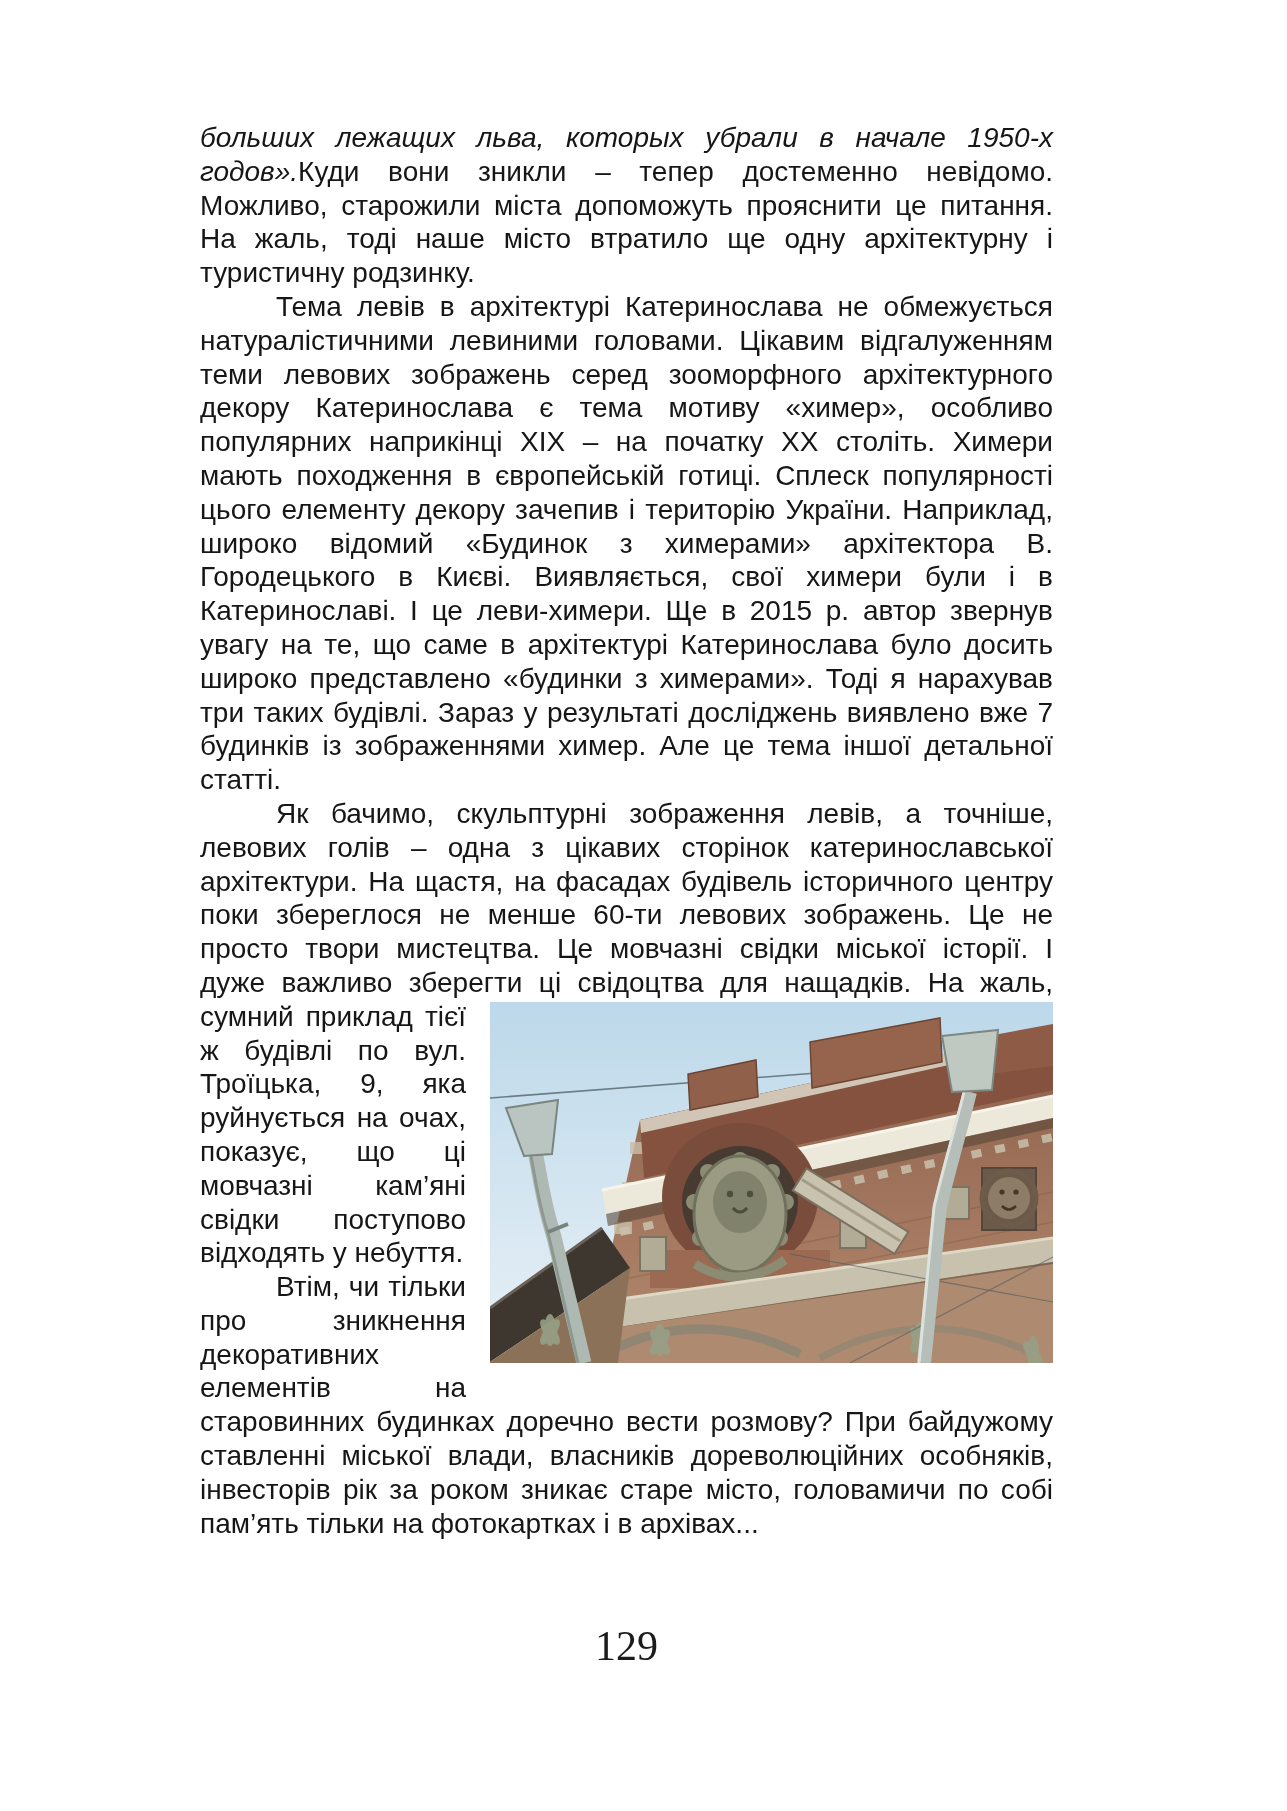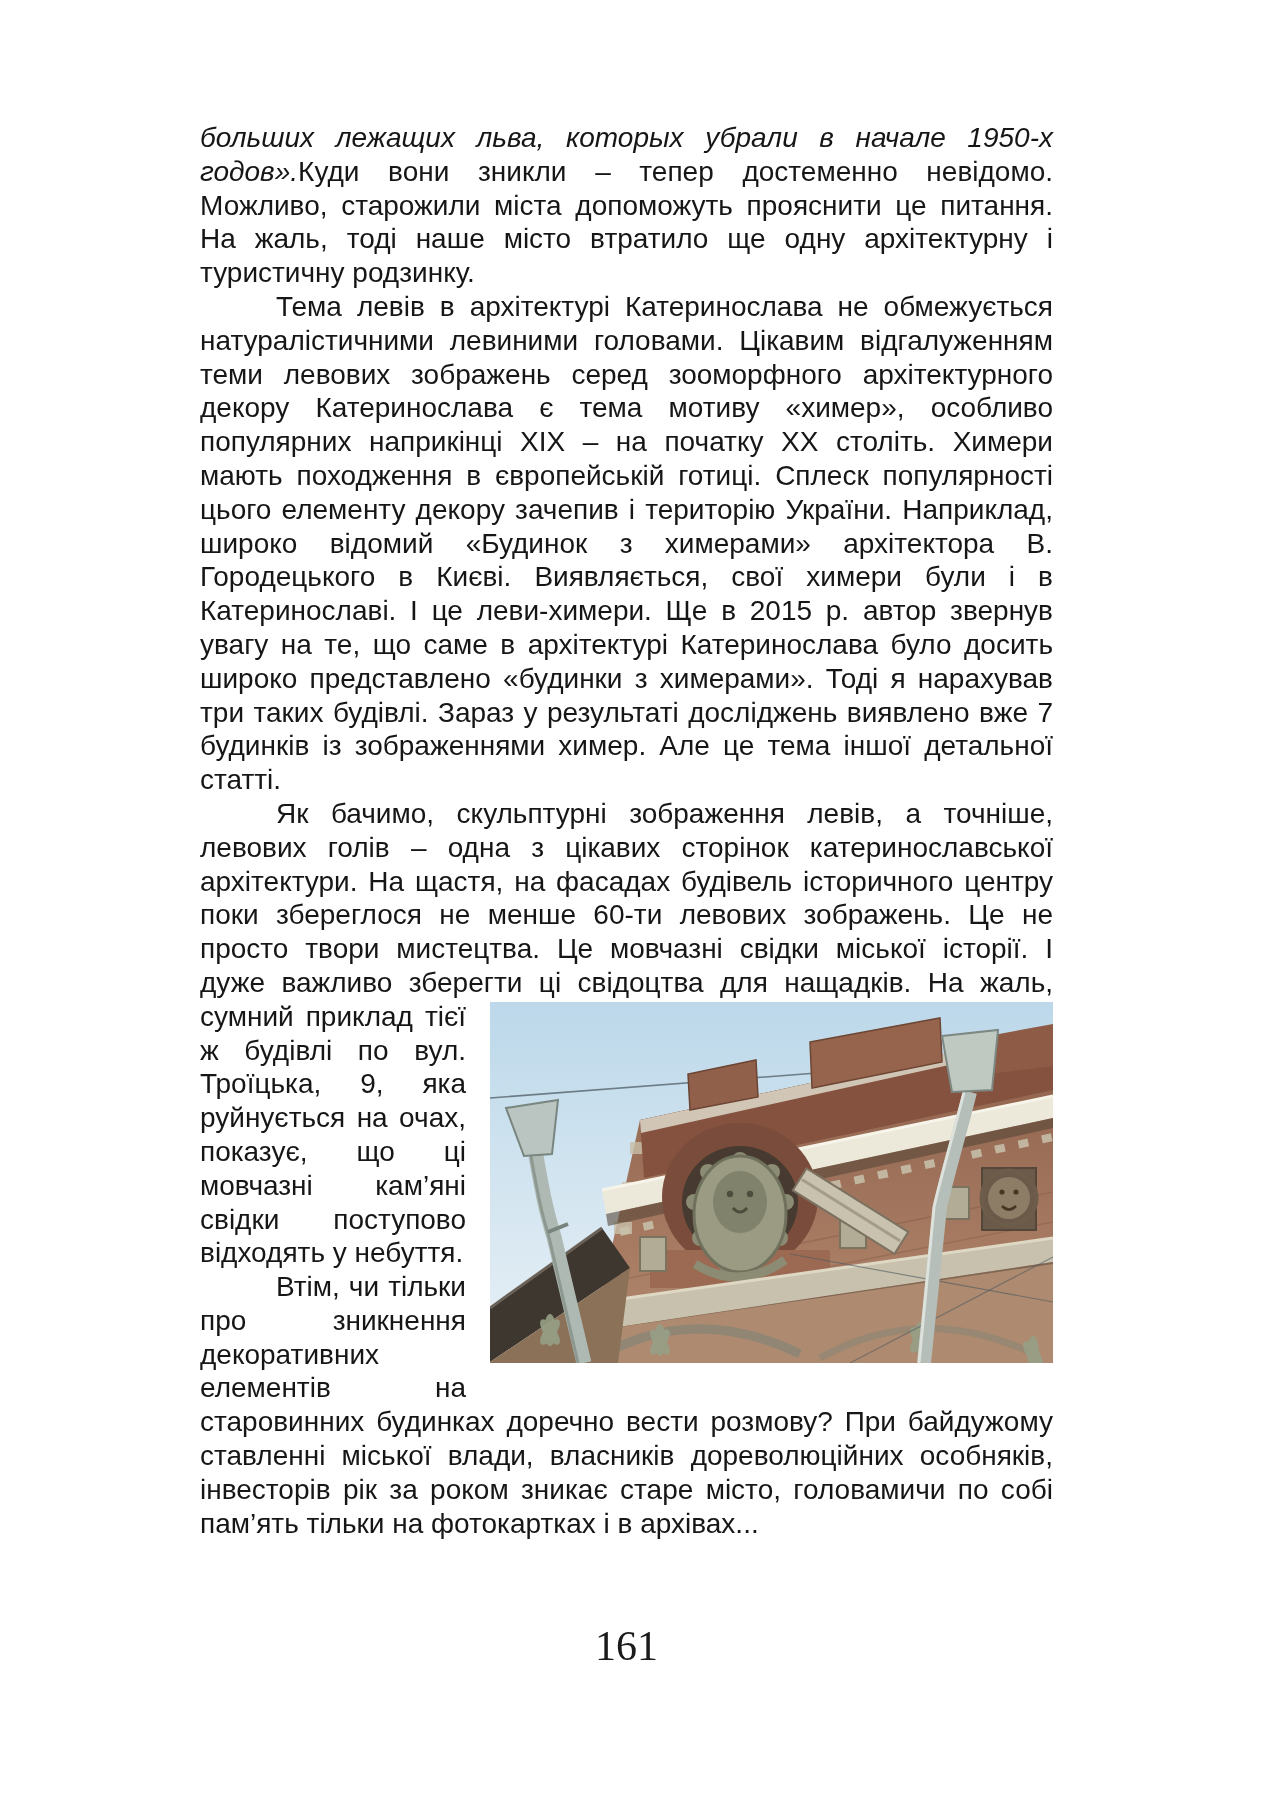--- a/index.html
+++ b/index.html
@@ -177,15 +177,15 @@
         <path d="M474,90 C464,130 452,170 444,205 L429,361" stroke="#dde2dd" stroke-width="3" fill="none"></path>
         <polygon points="452,34 508,28 502,88 462,90" fill="#c0c8c2" stroke="#7d8882" stroke-width="2"></polygon>
       </g>
     </svg>
         </span><span>нащадків. На жаль, сумний приклад тієї ж будівлі по вул. Троїцька, 9, яка руйнується на очах, показує, що ці мовчазні кам’яні свідки поступово відхо­дять у небуття.</span></p>
 
     <p class="para">Втім, чи тільки про зникнення декоративних елементів на старовин­них будинках доречно вести розмову? При байдужому ставленні міської влади, власників дореволюційних особ­няків, інвесторів рік за роком зникає старе місто, головами­чи по собі пам’ять тільки на фотокартках і в архівах...</p>
 
   </div>
 
-  <div class="page-number">161</div>
+  <div class="page-number">129</div>
 
 </div>
 
 </body></html>

